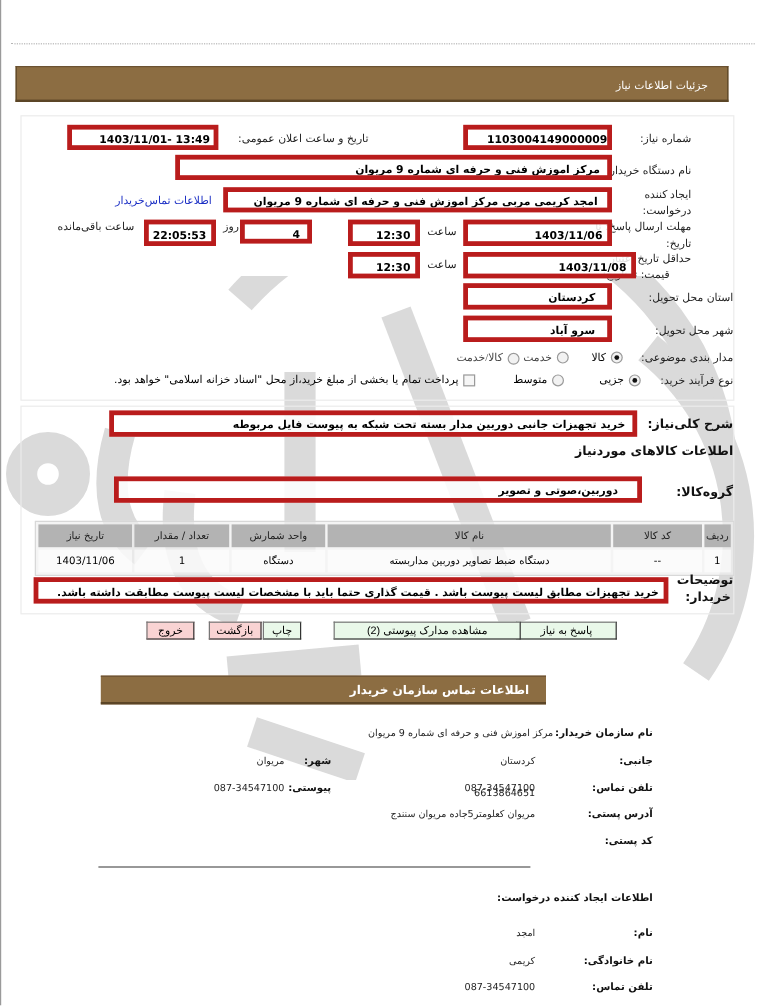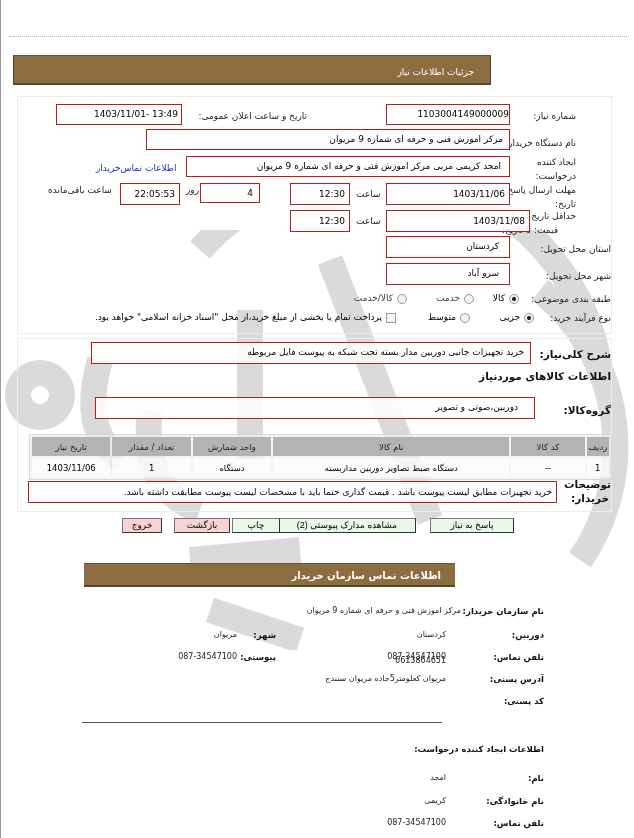--- a/index.html
+++ b/index.html
@@ -13,28 +13,28 @@
     .dotted-sep { position: absolute; left: 9px; top: 36px; width: 620px; border-top: 1px dotted #b5b5b5; }
 
     
     .watermark { position: absolute; left: 0; top: 230px; width: 634px; height: 420px; pointer-events: none; }
 
     .brown-header {
       position: absolute; background: #8c6d42; color: #fff;
       border-bottom: 2px solid #5b4526; border-top: 1px solid #6b5232;
       direction: rtl; box-sizing: border-box;
     }
-    .main-header { left: 13px; top: 55px; width: 478px; height: 30px; padding: 11px 16px 0 0; font-size: 9px; border-left:1px solid #5b4526; border-right:1px solid #5b4526;}
+    .main-header { left: 13px; top: 55px; width: 594px; height: 30px; padding: 11px 16px 0 0; font-size: 9px; border-left:1px solid #5b4526; border-right:1px solid #5b4526;}
     .contact-header { left: 84px; top: 563px; width: 371px; height: 24px; padding: 6px 14px 0 0; font-size: 10px; font-weight: bold; }
 
     .panel { position: absolute; left: 17px; top: 96px; width: 593px; height: 236px; border: 1px solid #ececec; background: transparent; }
     .panel2 { position: absolute; left: 17px; top: 338px; width: 593px; height: 172px; border: 1px solid #ececec; }
     .box {
-      position: absolute; border: 1px solid #b91c1c; background: rgba(255,255,255,0.85);
-      box-sizing: border-box; direction: rtl; font-size: 9px; white-space: nowrap; overflow: hidden;
+      position: absolute; border: 4px solid #b91c1c; background: rgba(255,255,255,0.85);
+      box-sizing: border-box; direction: rtl; font-size: 9px; white-space: nowrap; overflow: hidden; font-weight: bold;
     }
     .box.ltrnum { direction: ltr; text-align: right; }
     .lbl { position: absolute; direction: rtl; text-align: right; font-size: 9px; color: #222; line-height: 13px; }
     .bold { font-weight: bold; font-size: 10.5px; color: #111; }
     .link { color: #1a2ec4; }
 
     .radio { display: inline-block; width: 8px; height: 8px; border-radius: 50%; border: 1px solid #9a9a9a; background: #f2f2f2; vertical-align: middle; position: relative; }
     .radio.on::after { content: ""; position: absolute; left: 2px; top: 2px; width: 4px; height: 4px; border-radius: 50%; background: #111; }
     .check { display: inline-block; width: 8px; height: 8px; border: 1px solid #9a9a9a; background: #f6f6f6; vertical-align: middle; }
     .opt { position: absolute; direction: rtl; font-size: 9px; white-space: nowrap; }
@@ -110,24 +110,24 @@
 <div class="lbl" style="right:76px; top:224px;">قیمت: تا تاریخ:</div>
 <div class="box ltrnum" style="left:386px; top:210px; width:144px; height:22px; padding:5px 4px 0 0;"><span>1403/11/08</span></div>
 <div class="lbl" style="left:356px; top:215px;">ساعت</div>
 <div class="box ltrnum" style="left:290px; top:210px; width:60px; height:22px; padding:5px 4px 0 0;"><span>12:30</span></div>
 
 <div class="lbl" style="right:23px; top:243px;">استان محل تحویل:</div>
 <div class="box" style="left:386px; top:236px; width:124px; height:22px; padding:4px 10px 0 0;"><span>کردستان</span></div>
 <div class="lbl" style="right:23px; top:270px;">شهر محل تحویل:</div>
 <div class="box" style="left:386px; top:263px; width:124px; height:22px; padding:4px 10px 0 0;"><span>سرو آباد</span></div>
 
-<div class="lbl" style="right:23px; top:293px;">طبقه بندی موضوعی:</div>
+<div class="lbl" style="right:23px; top:293px;">مدار بندی موضوعی:</div>
 <div class="opt" style="right:115px; top:293px;"><span class="radio on"></span><span>کالا</span></div>
 <div class="opt disabled" style="right:160px; top:293px;"><span class="radio"></span><span>خدمت</span></div>
-<div class="opt disabled" style="right:227px; top:293px;"><span class="radio"></span><span>کالا/خدمت</span></div>
+<div class="opt disabled" style="right:201px; top:293px;font-family:Liberation Serif, serif;"><span class="radio"></span><span>کالا/خدمت</span></div>
 
 <div class="lbl" style="right:23px; top:312px;">نوع فرآیند خرید:</div>
 <div class="opt" style="right:100px; top:312px;"><span class="radio on"></span><span>جزیی</span></div>
 <div class="opt" style="right:164px; top:312px;"><span class="radio"></span><span>متوسط</span></div>
 <div class="opt" style="right:238px; top:312px;"><span class="check"></span><span>پرداخت تمام یا بخشی از مبلغ خرید،از محل "اسناد خزانه اسلامی" خواهد بود.</span></div>
 
 <div class="panel2"></div>
 
 <div class="lbl bold" style="right:23px; top:348px;">شرح کلی‌نیاز:</div>
 <div class="box" style="left:91px; top:342px; width:440px; height:22px; padding:4px 6px 0 0;"><span>خرید تجهیزات جانبی  دوربین مدار بسته تحت شبکه به پیوست فایل مربوطه</span></div>
@@ -156,33 +156,33 @@
       <td>1403/11/06</td>
     </tr>
   </tbody>
 </table>
 
 <div class="lbl bold" style="right:23px; top:478px;">توضیحات</div>
 <div class="lbl bold" style="right:25px; top:492px;">خریدار:</div>
 <div class="box" style="left:28px; top:481px; width:529px; height:22px; padding:5px 4px 0 0;"><span>خرید تجهیزات مطابق لیست پیوست باشد . قیمت گذاری حتما باید با  مشخصات لیست پیوست مطابقت داشته باشد.</span></div>
 
 <button class="btn green" style="left:430px; top:518px; width:84px;">پاسخ به نیاز</button>
-<button class="btn green" style="left:278px; top:518px; width:138px;">مشاهده مدارک پیوستی (2)</button>
-<button class="btn green" style="left:232px; top:518px; width:48px;font-family:Liberation Serif, serif;">چاپ</button>
-<button class="btn red" style="left:174px; top:518px; width:56px;">بازگشت</button>
+<button class="btn green" style="left:278px; top:518px; width:156px;">مشاهده مدارک پیوستی (2)</button>
+<button class="btn green" style="left:219px; top:518px; width:32px;font-family:Liberation Serif, serif;">چاپ</button>
+<button class="btn red" style="left:174px; top:518px; width:44px;">بازگشت</button>
 <button class="btn red" style="left:122px; top:518px; width:40px;">خروج</button>
 
 <div class="brown-header contact-header">
   <span>اطلاعات تماس سازمان خریدار</span>
 </div>
 
 <div class="info-lbl" style="right:90px; top:606px;">نام سازمان خریدار:</div>
 <div class="info-val" style="right:173px; top:606px;">مرکز اموزش فنی و حرفه ای شماره 9 مریوان</div>
 
-<div class="info-lbl" style="right:90px; top:630px;">دوربین:</div>
+<div class="info-lbl" style="right:90px; top:630px;">جانبی:</div>
 <div class="info-val" style="right:188px; top:630px;">کردستان</div>
 <div class="info-lbl" style="right:358px; top:630px;">شهر:</div>
 <div class="info-val" style="right:397px; top:630px;">مریوان</div>
 
 <div class="info-lbl" style="right:90px; top:652px;">تلفن تماس:</div>
 <div class="info-val" style="right:188px; top:652px; direction:ltr;">087-34547100</div>
 <div class="info-lbl" style="right:358px; top:652px;">پیوستی:</div>
 <div class="info-val" style="right:397px; top:652px; direction:ltr;">087-34547100</div>
 
 <div class="info-lbl" style="right:90px; top:674px;">آدرس پستی:</div>

